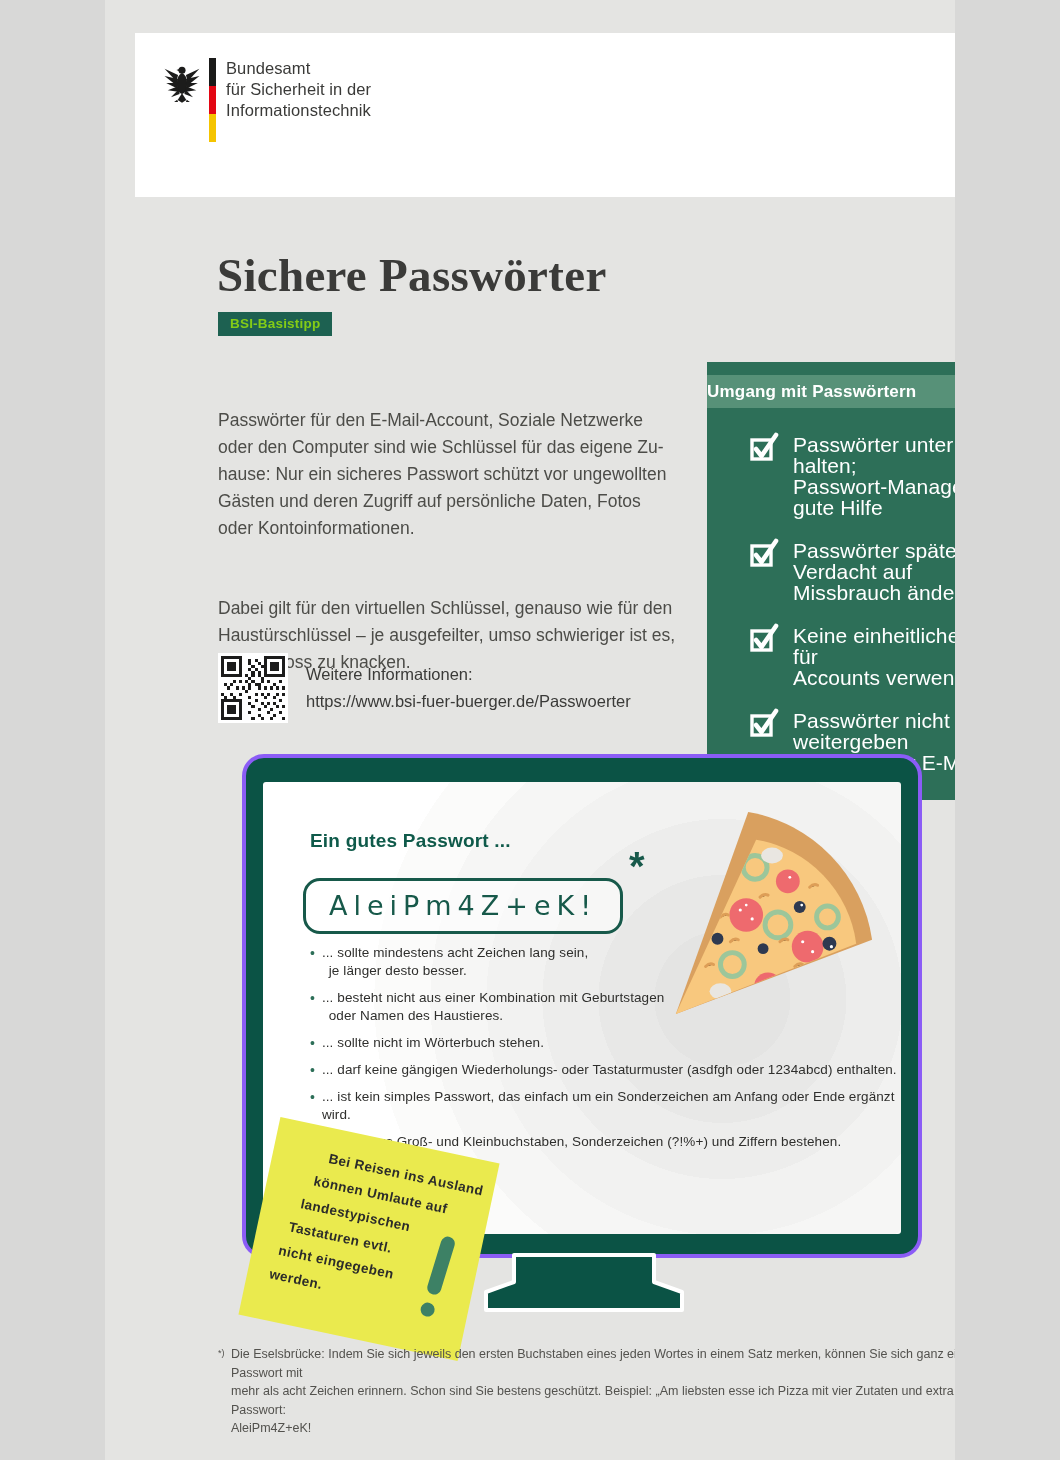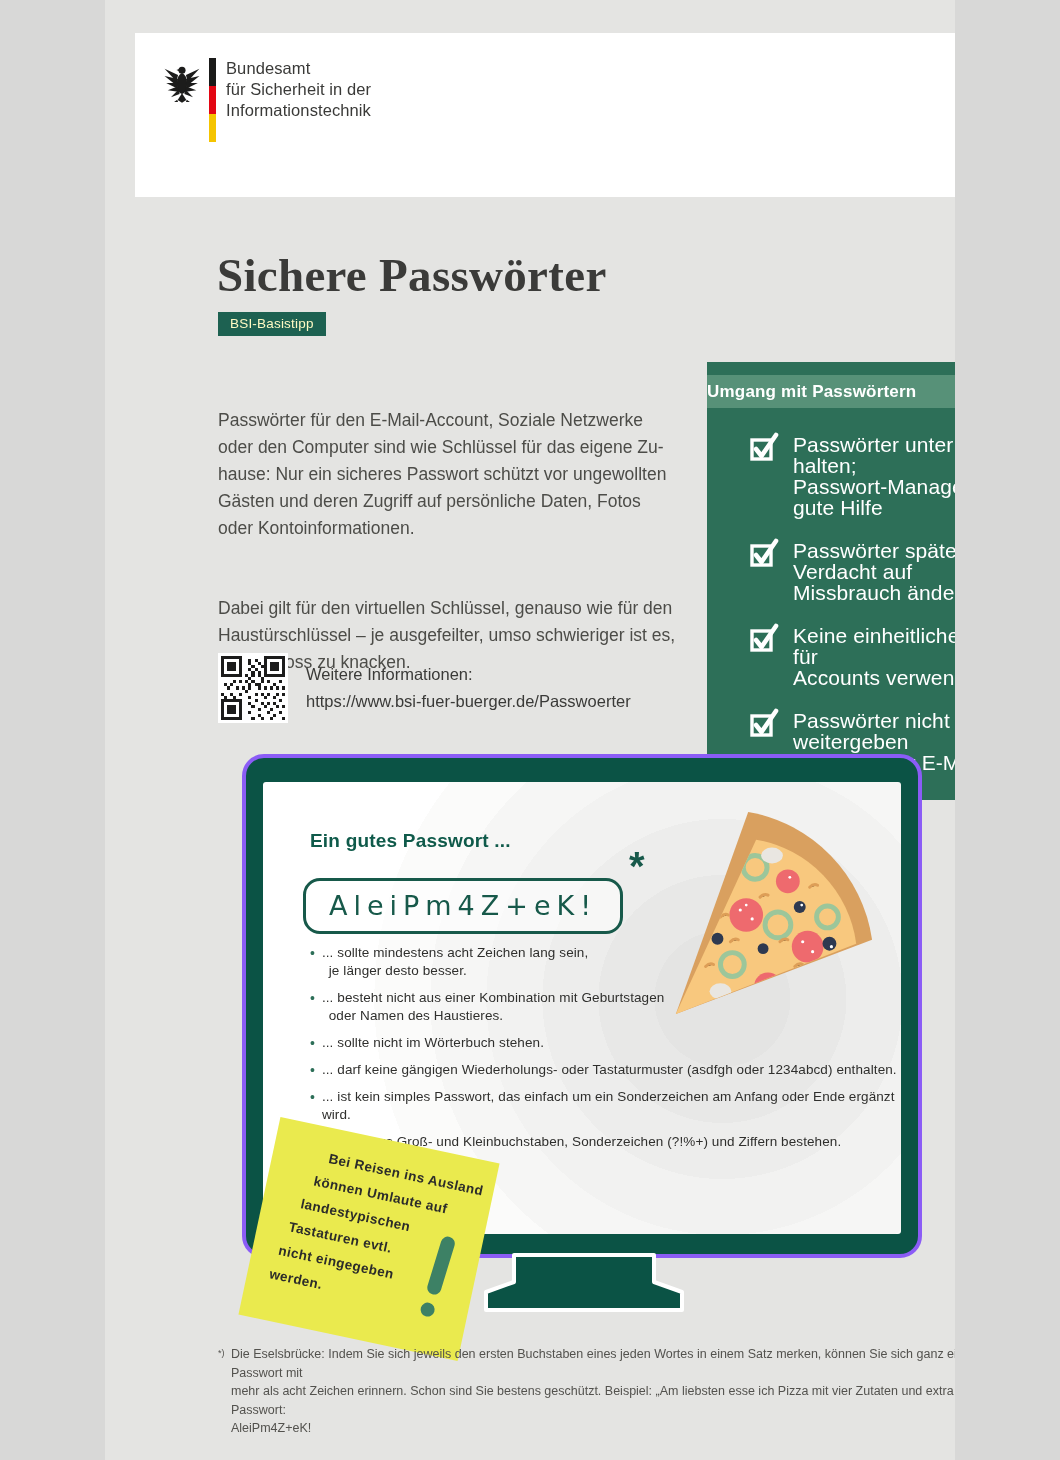--- a/index.html
+++ b/index.html
@@ -21,22 +21,22 @@
   .bsi-badge { position:absolute; right:28px; top:27px; width:145px; text-align:center; }
   .bsi-badge-box {
     background:#1f5f4e; color:#fff; font-size:15px; letter-spacing:0.5px;
     padding:5px 4px 6px; box-shadow:inset 0 0 0 2px #ffffff; border:2px solid #1f5f4e;
   }
   .bsi-badge-sub { margin-top:7px; color:#256655; font-size:9.5px; font-weight:bold; letter-spacing:0.6px; }
   .bsi-badge-url { margin-top:5px; background:#1f5f4e; color:#fff; font-size:5.5px; line-height:13px; height:13px; letter-spacing:0.2px; }
   
   .page-title { position:absolute; left:112px; top:248px; font-family:"Liberation Serif", serif; font-size:47px; color:#3b3b39; letter-spacing:0.3px; }
   .title-badge {
-    position:absolute; left:113px; top:312px; background:#1d6151; color:#fef9c3;
-    font-size:13.5px; font-weight:normal; padding:4px 12px 5px; letter-spacing:0.2px;
+    position:absolute; left:113px; top:312px; background:#1d6151; color:#84cc16;
+    font-size:13.5px; font-weight:bold; padding:4px 12px 5px; letter-spacing:0.2px;
   }
   
   .intro { position:absolute; left:113px; top:380px; width:480px; color:#4c4c48; font-size:17.5px; line-height:27px; white-space:pre-line; }
   .intro p + p { margin-top:26px; }
   
   .info-row { position:absolute; left:113px; top:653px; display:flex; align-items:center; }
   .qr { width:70px; height:70px; background:#fff; padding:3px; }
   .info-text { margin-left:18px; font-size:16.5px; font-weight:normal; color:#3a3a38; line-height:27px; }
   .info-text .url { display:block; }
   

